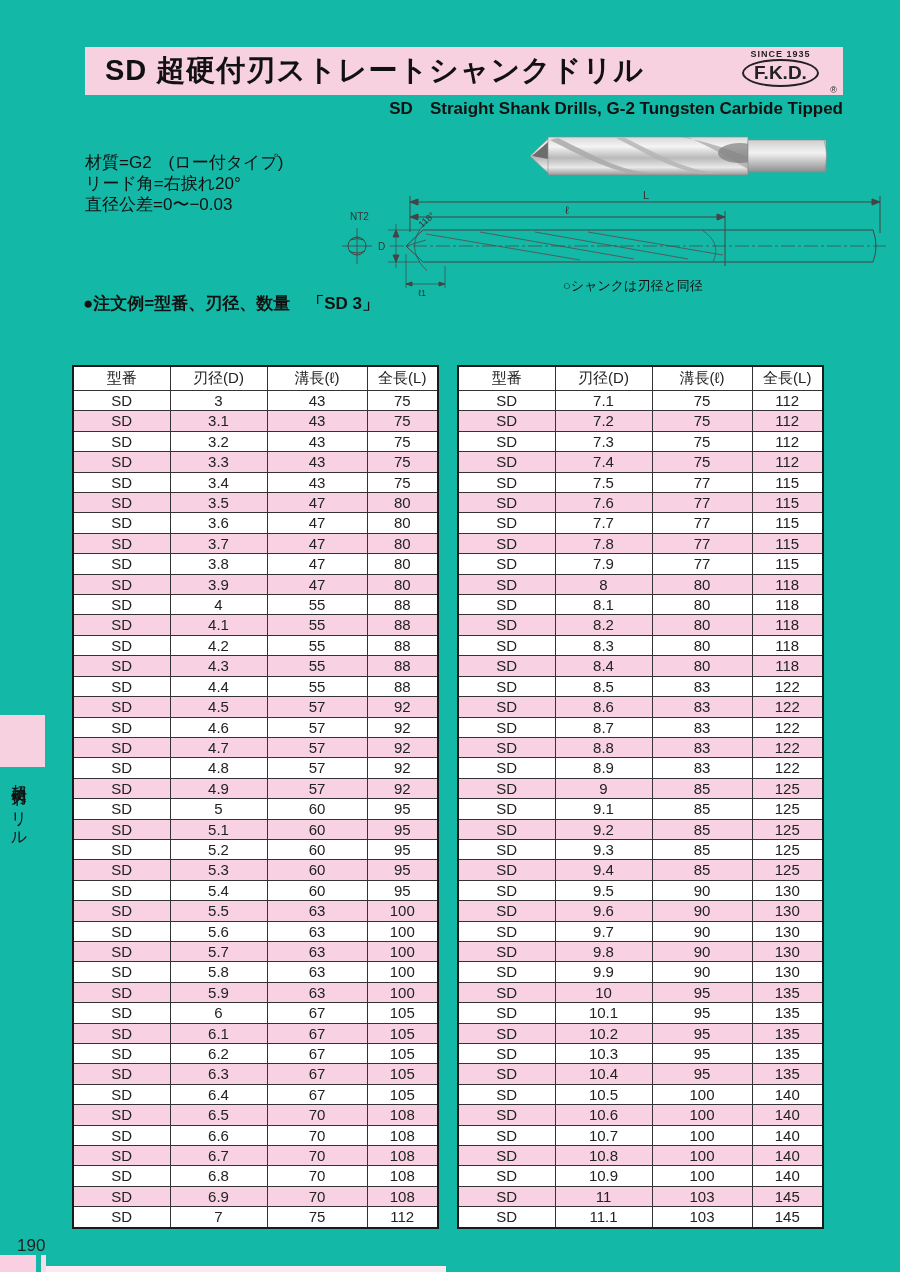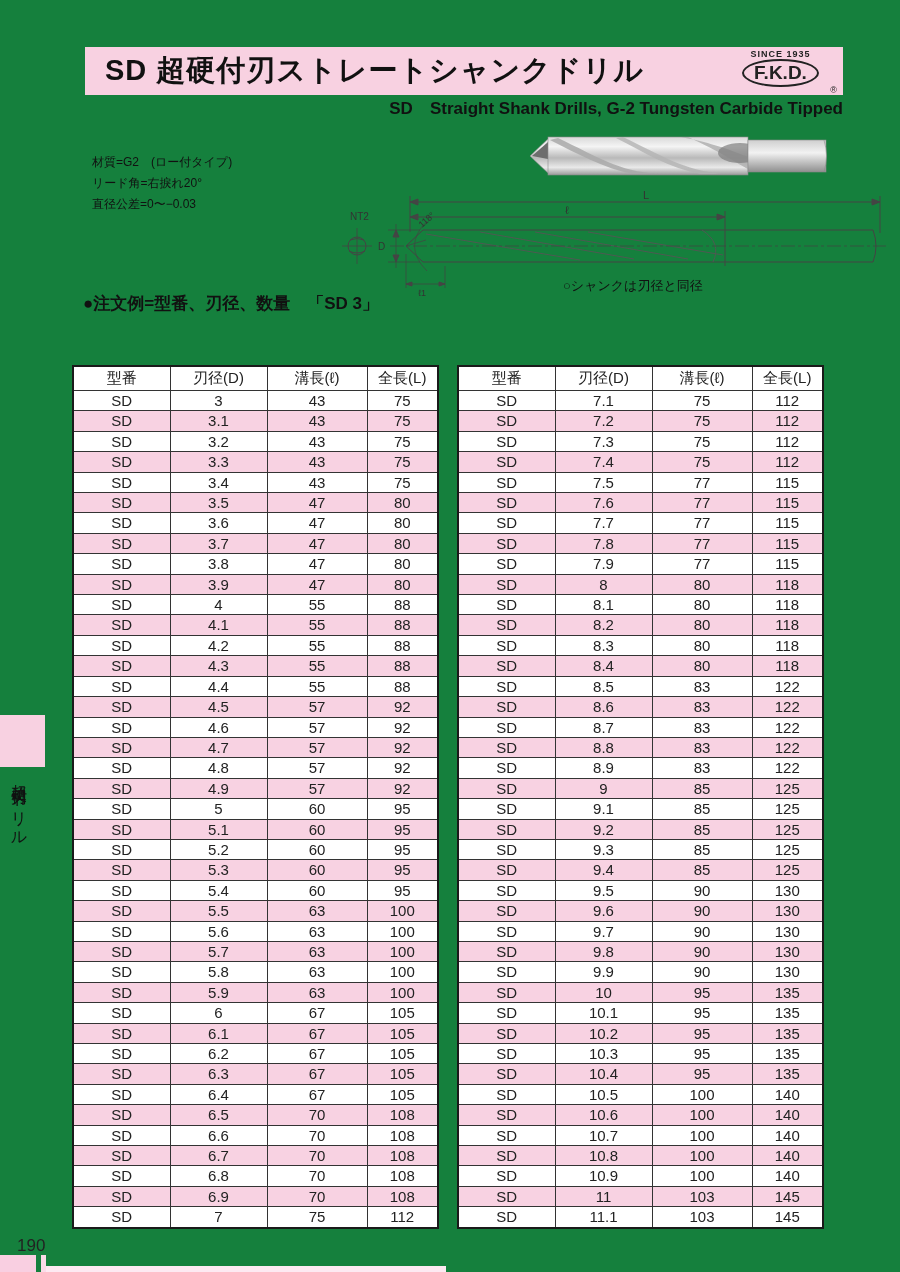--- a/index.html
+++ b/index.html
@@ -1,17 +1,17 @@
 <!DOCTYPE html>
 <html><head>
 <meta charset="utf-8">
 <style>
   html,body{margin:0;padding:0;background:#fff;}
   #page{
-    position:relative;width:900px;height:1272px;background:#15803d;
+    position:relative;width:900px;height:1272px;background:#14b8a6;
     font-family:"Liberation Sans","DejaVu Sans",sans-serif;color:#1a1a1a;
     overflow:hidden;
   }
   
   .banner{
     position:absolute;left:85px;top:47px;width:758px;height:48px;
     background:#f8d1e1;display:flex;align-items:center;
   }
   .banner-title{
     font-size:29px;font-weight:bold;letter-spacing:1px;color:#111;
@@ -24,21 +24,21 @@
   .logo-oval{
     display:inline-block;border:2px solid #222;border-radius:50%/50%;
     padding:1px 10px;font-size:19px;font-weight:bold;color:#222;line-height:22px;
   }
   .logo-reg{position:absolute;right:-4px;bottom:-2px;font-size:9px;color:#222;}
   .subtitle{
     position:absolute;left:85px;top:97px;width:758px;text-align:right;
     font-size:17px;font-weight:bold;color:#111;
   }
   
-  .specs{position:absolute;left:92px;top:152px;font-size:12px;line-height:21px;color:#111;}
+  .specs{position:absolute;left:85px;top:152px;font-size:17px;line-height:21px;color:#111;}
   
   .photo{position:absolute;left:528px;top:131px;}
   .diagram{position:absolute;left:330px;top:188px;}
   .diagram-note{position:absolute;left:563px;top:277px;font-size:13px;color:#111;}
   
   .order-note{position:absolute;left:83px;top:292px;font-size:17px;font-weight:bold;color:#111;}
   
   .spec-table{
     position:absolute;top:337px;border-collapse:collapse;table-layout:fixed;
     width:365px;font-size:15px;background:#fff;border:2px solid #1a1a1a;margin-top:28px;

